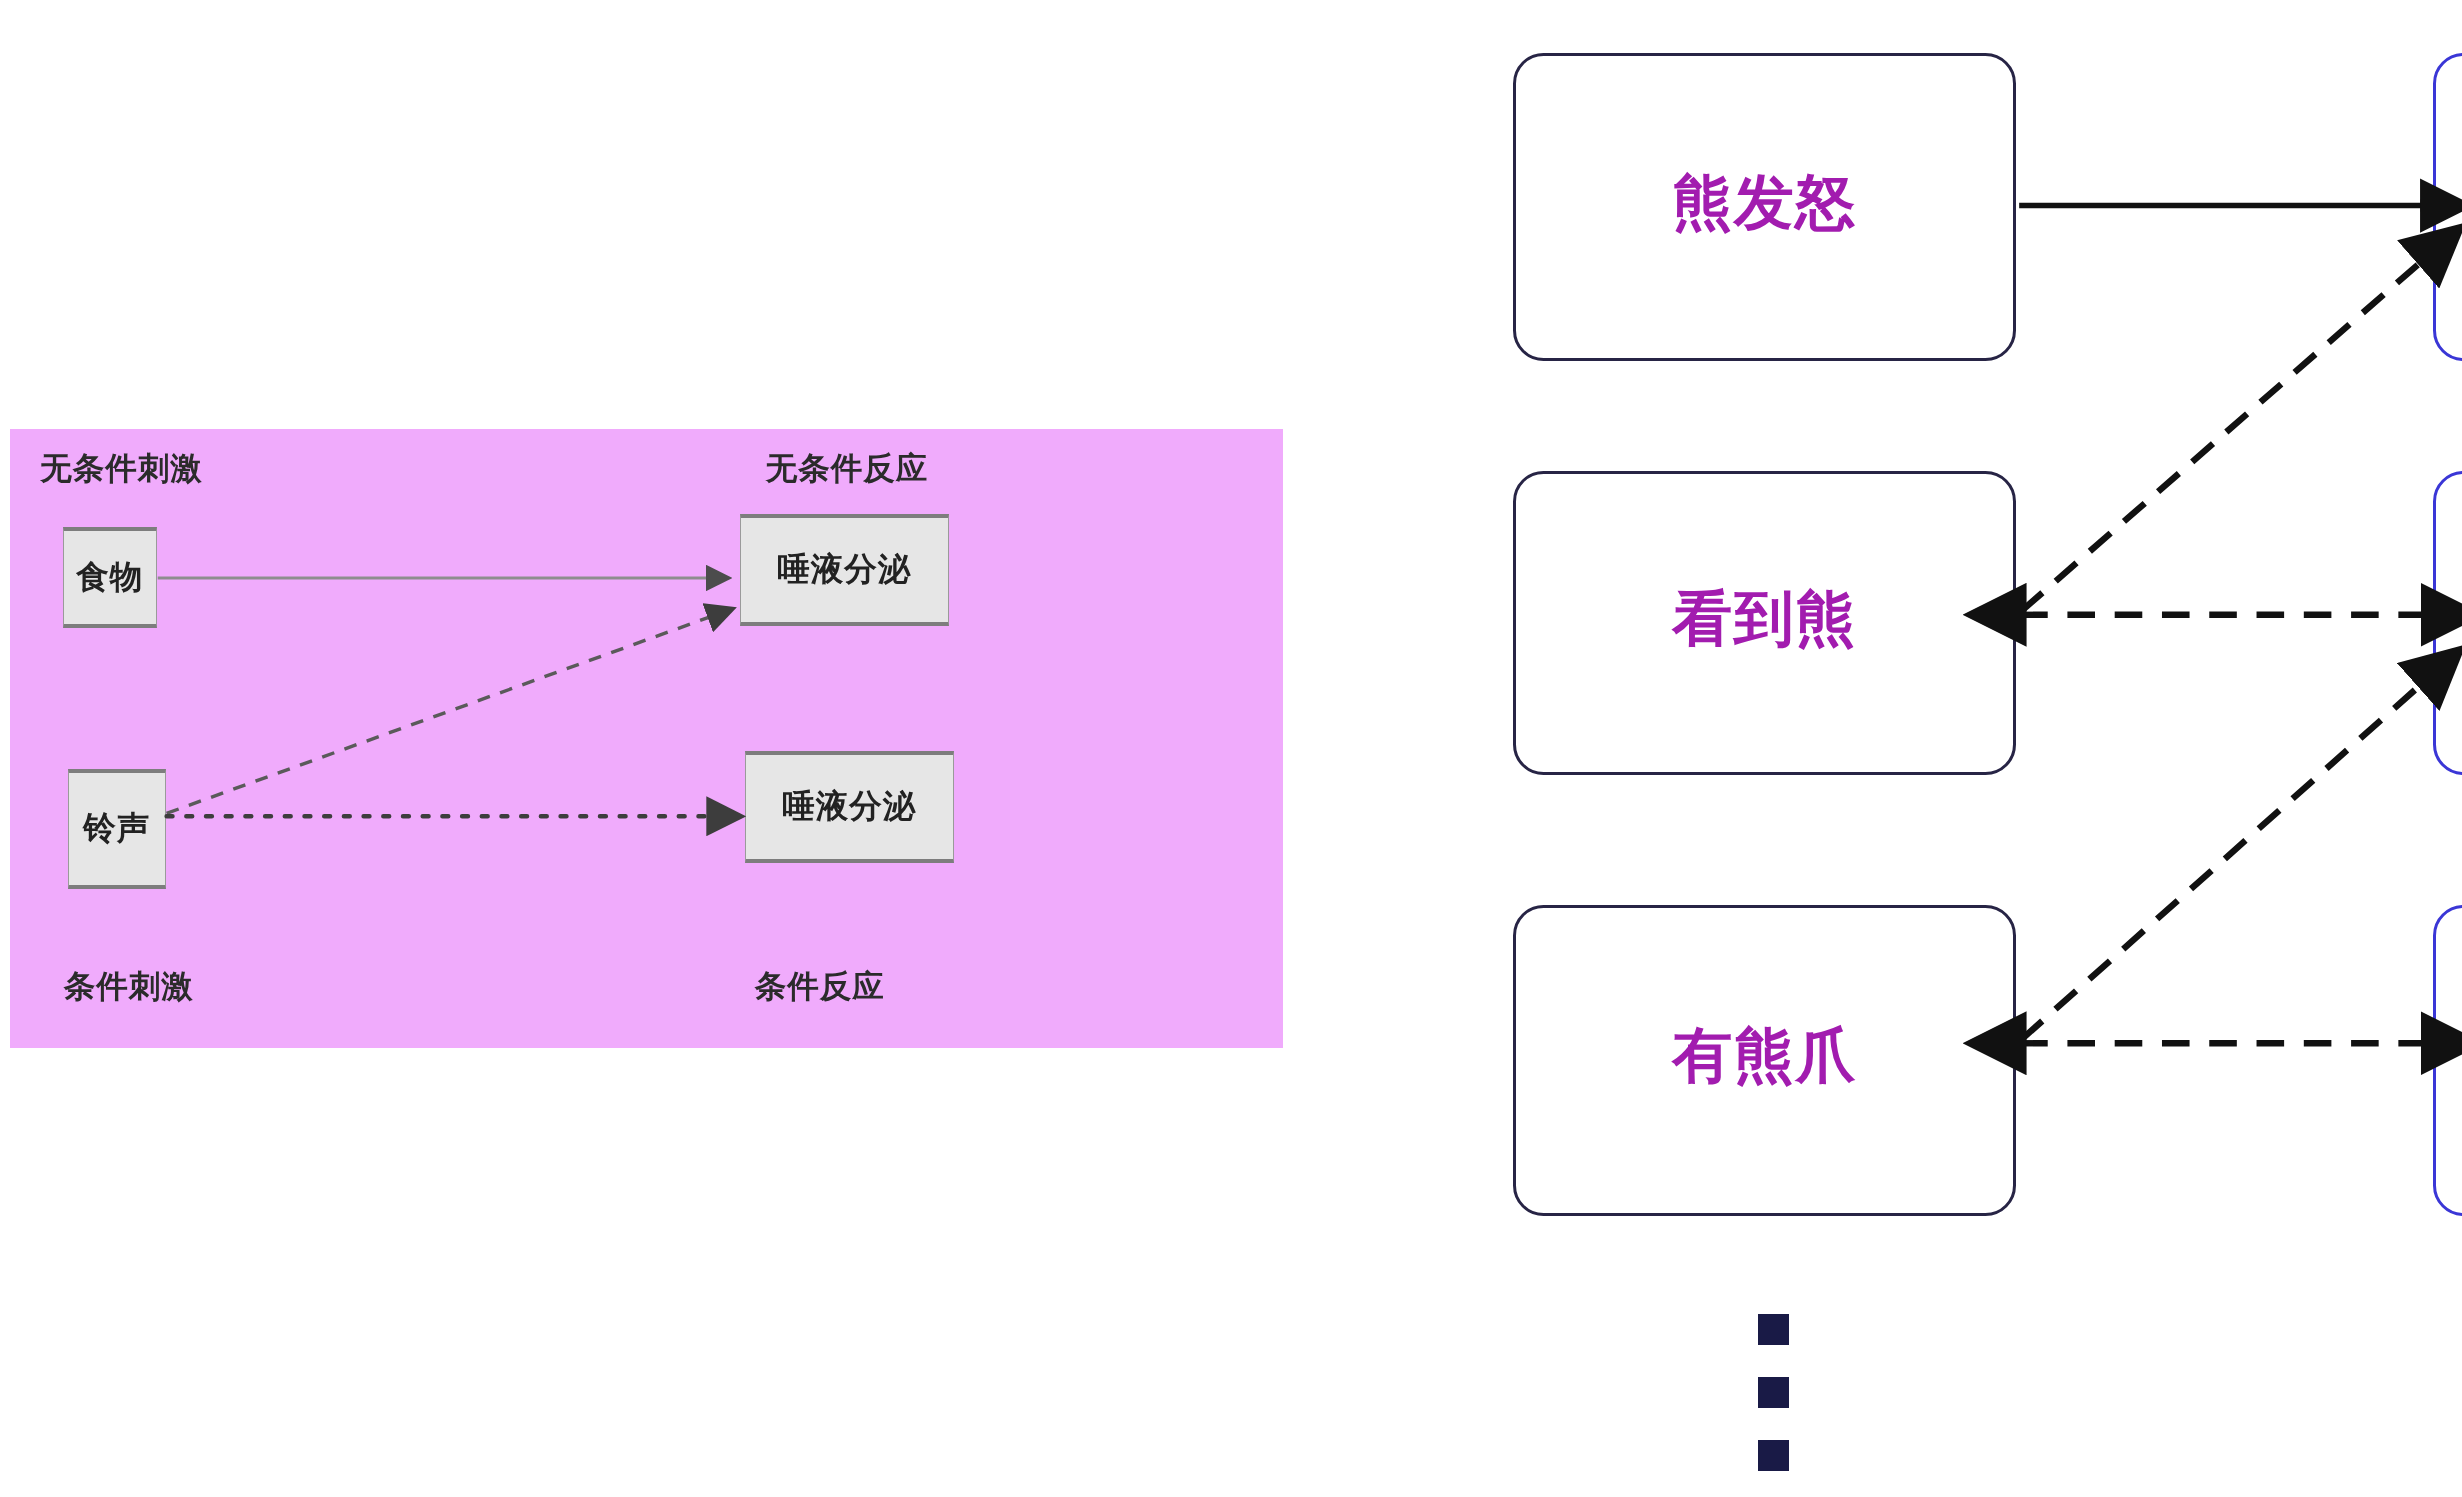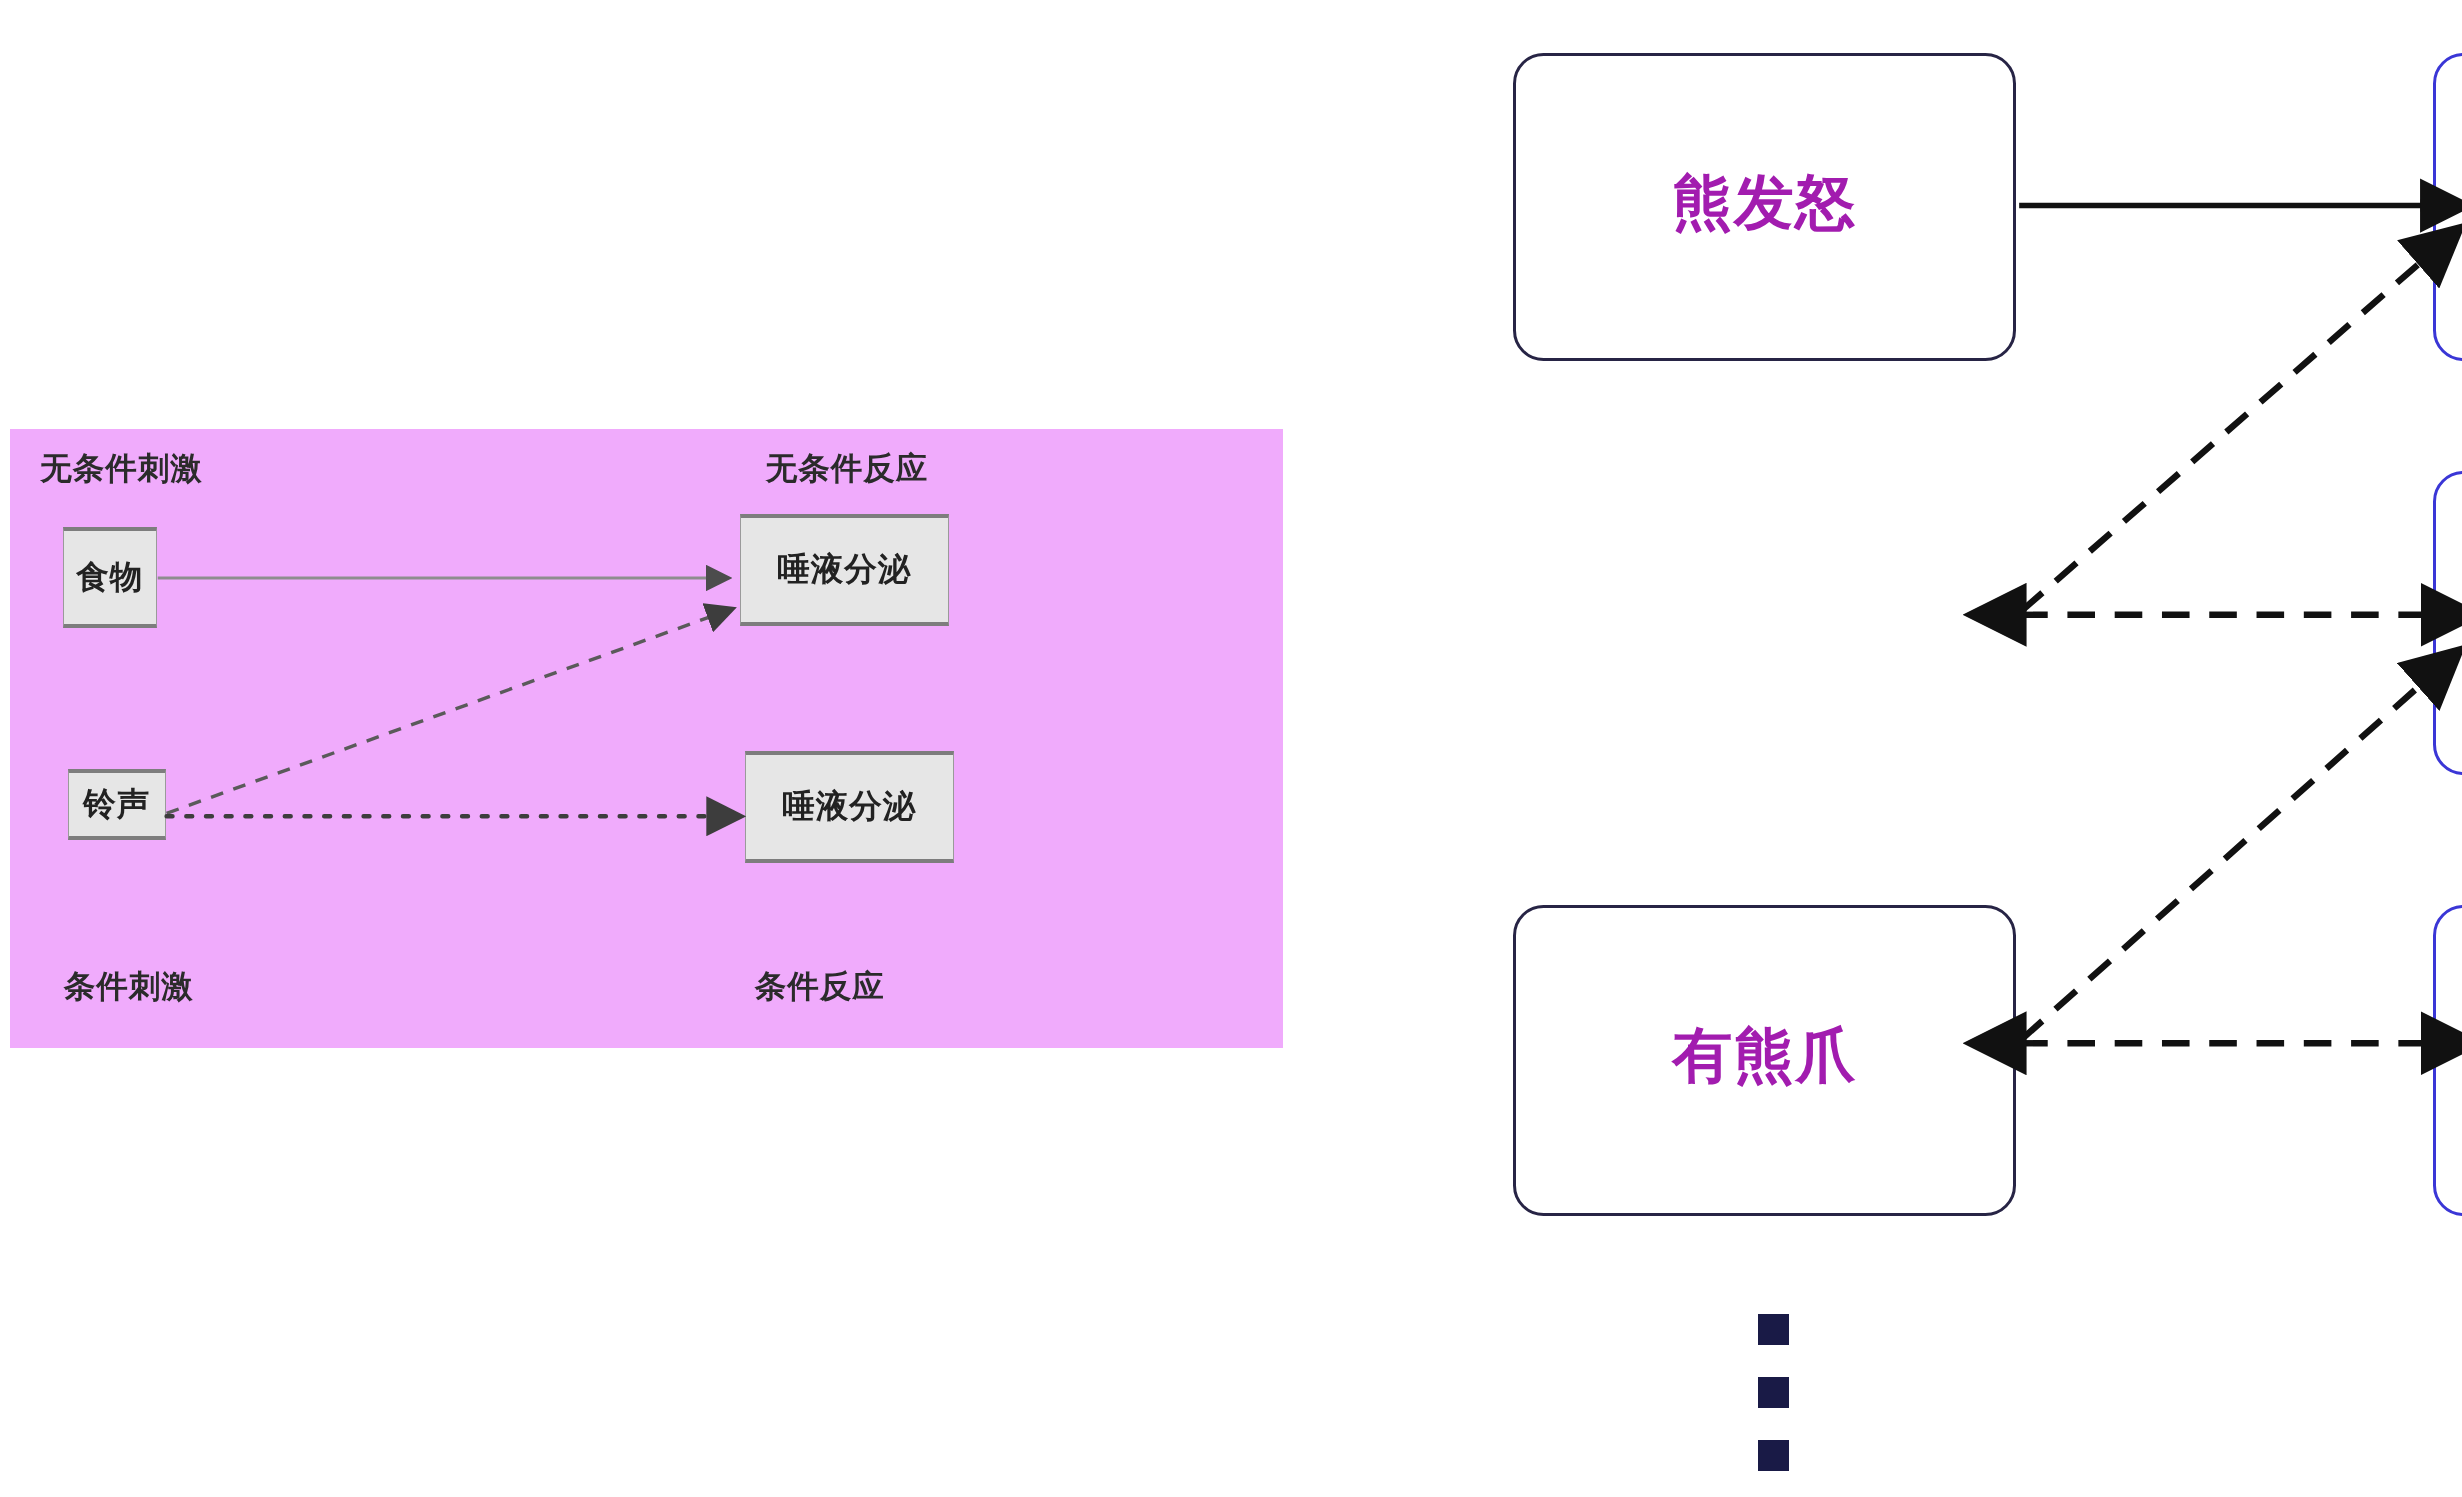--- a/index.html
+++ b/index.html
@@ -95,21 +95,21 @@
     <div class="cc-caption" style="left:756px; top:18.7px;">无条件反应</div>
 
     <div class="cc-caption" style="left:54px;  top:537px;">条件刺激</div>
 
     <div class="cc-caption" style="left:745px; top:537px;">条件反应</div>
 
     <div class="cc-box" style="left:53px; top:98px; width:94px; height:101px;">
       <span>食物</span>
     </div>
 
-    <div class="cc-box" style="left:58px; top:340px; width:98px; height:71px;">
+    <div class="cc-box" style="left:58px; top:340px; width:98px; height:120px;">
       <span>铃声</span>
     </div>
 
     <div class="cc-box" style="left:730px; top:85px; width:209px; height:112px;">
       <span>唾液分泌</span>
     </div>
 
     <div class="cc-box" style="left:735px; top:322px; width:209px; height:112px;">
       <span>唾液分泌</span>
     </div>
@@ -129,20 +129,23 @@
       <line x1="318" y1="780" x2="1430" y2="378" stroke="#5a5a5a" stroke-width="7" stroke-dasharray="26 22" marker-end="url(#ccHeadDark)"></line>
 
       <line x1="318" y1="786" x2="1432" y2="786" stroke="#3d3d3d" stroke-width="9" stroke-dasharray="12 28" stroke-linecap="round" marker-end="url(#ccHeadDark)"></line>
     </svg>
   </div>
 
   <div class="node dark" style="left:1513px; top:53px; width:503px; height:308px;">
     <div class="cn">熊发怒</div>
   </div>
 
+  <div class="node dark" style="left:1513px; top:471px; width:503px; height:304px;">
+    <div class="cn">看到熊</div>
+  </div>
 
   <div class="node dark" style="left:1513px; top:905px; width:503px; height:311px;">
     <div class="cn">
       <div>有熊爪</div>
     </div>
   </div>
 
   <div class="node blue" style="left:2433px; top:53px; width:479px; height:308px;">
     
   </div>

